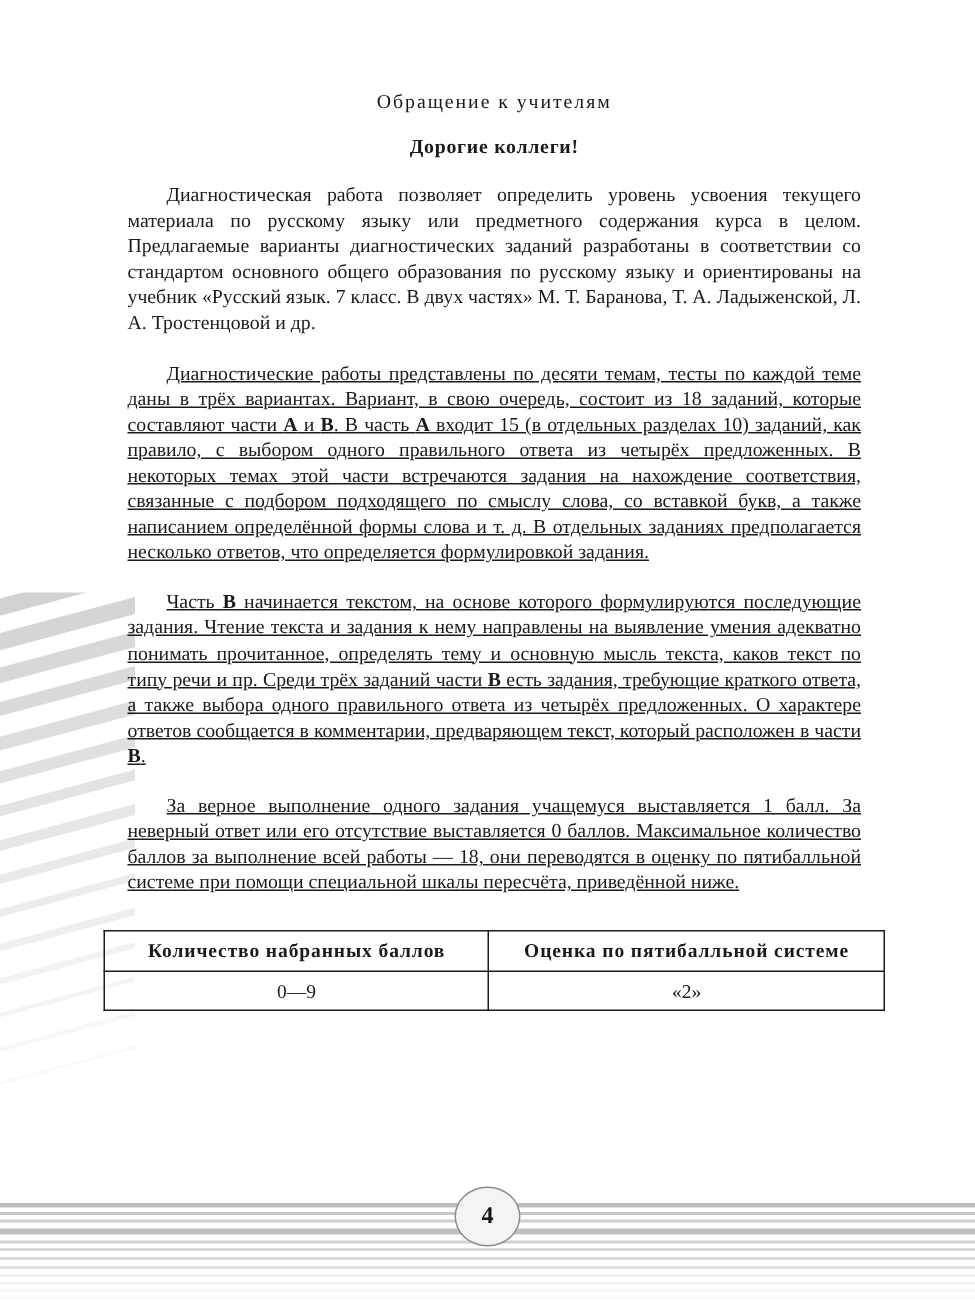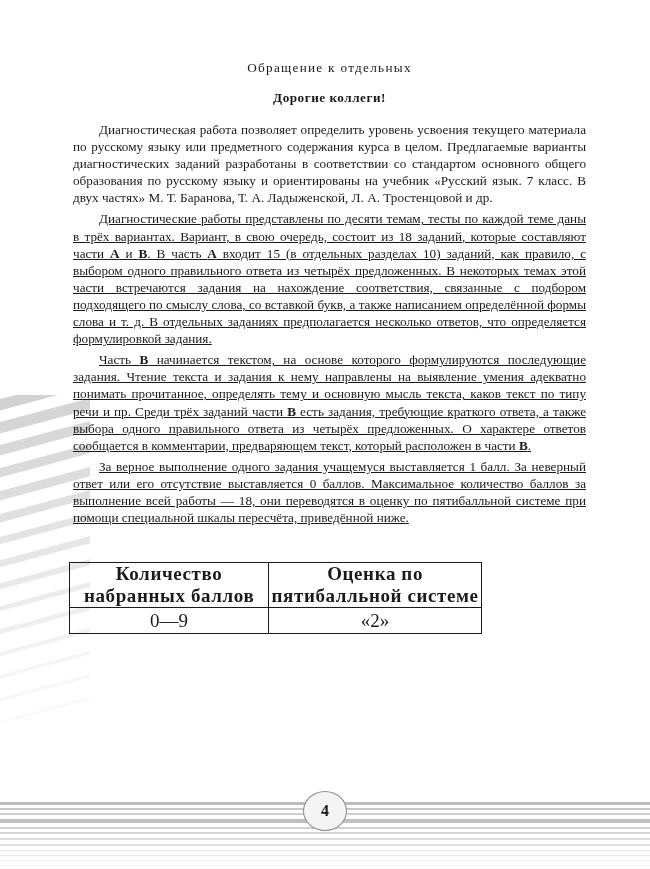--- a/index.html
+++ b/index.html
@@ -100,35 +100,35 @@
     text-align: center;
     margin: 14px 0 12px 0;
     padding: 0;
   }
 
   p.para {
     font-size: 13.2px;
     line-height: 17.1px;
     text-align: justify;
     text-indent: 26px;
-    margin: 4px;
+    margin: 16px;
     padding: 0;
     hyphens: manual;
   }
   p.para.first { margin-top: 15px; }
   p.para + p.para { margin-top: 0; text-decoration: underline; }
 
   .b { font-weight: bold; }
 
   
   table.scale-table {
-    margin-top: 36px;
-    width: 413px;
+    margin-top: 24px;
+    width: 521px;
     border-collapse: collapse;
-    font-size: 19px;
+    font-size: 13px;
   }
   table.scale-table th,
   table.scale-table td {
     border: 1px solid #1a1a1a;
     text-align: center;
     padding: 0;
     height: 25px;
     vertical-align: middle;
   }
   table.scale-table th {
@@ -177,21 +177,21 @@
       <div class="hstripe" style="top: 71px; height: 1px; background: rgb(189, 189, 189); opacity: 0.22;"></div>
       <div class="hstripe" style="top: 76px; height: 1px; background: rgb(189, 189, 189); opacity: 0.15;"></div>
     </div>
 
   <div class="page-number">
     <span>4</span>
   </div>
 
   <div class="content">
 
-    <h1 class="doc-title">Обращение к отдельных</h1>
+    <h1 class="doc-title">Обращение к учителям</h1>
     <h2 class="doc-subtitle">Дорогие коллеги!</h2>
 
     <p class="para first">
       Диагностическая работа позволяет определить уровень усвоения текущего материала по русскому языку или предметного содержания курса в целом. Предлагаемые варианты диагностических заданий разработаны в соответствии со стандартом основного общего образования по русскому языку и ориентированы на учебник «Русский язык. 7 класс. В двух частях» М. Т. Баранова, Т. А. Ладыженской, Л. А. Тростенцовой и др.
     </p>
 
     <p class="para">
       Диагностические работы представлены по десяти темам, тесты по каждой теме даны в трёх вариантах. Вариант, в свою очередь, состоит из 18 заданий, которые составляют части <span class="b">А</span> и <span class="b">В</span>. В часть <span class="b">А</span> входит 15 (в отдельных разделах 10) заданий, как правило, с выбором одного правильного ответа из четырёх предложенных. В некоторых темах этой части встречаются задания на нахождение соответствия, связанные с подбором подходящего по смыслу слова, со вставкой букв, а также написанием определённой формы слова и т. д. В отдельных заданиях предполагается несколько ответов, что определяется формулировкой задания.
     </p>
 

